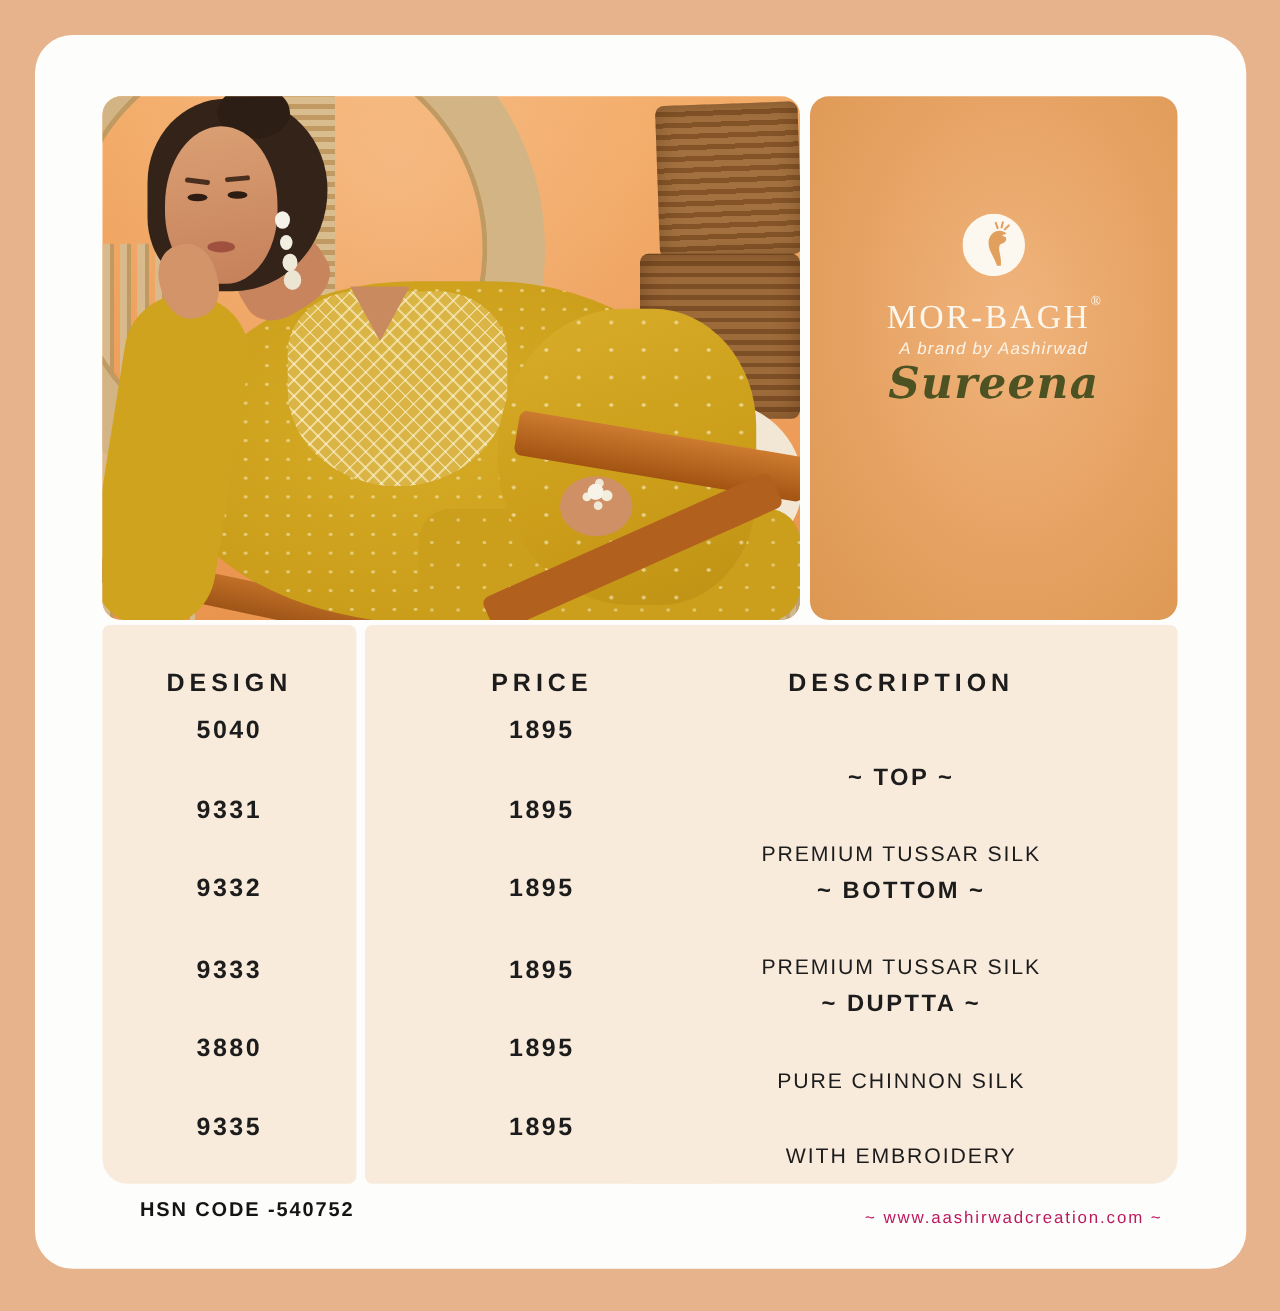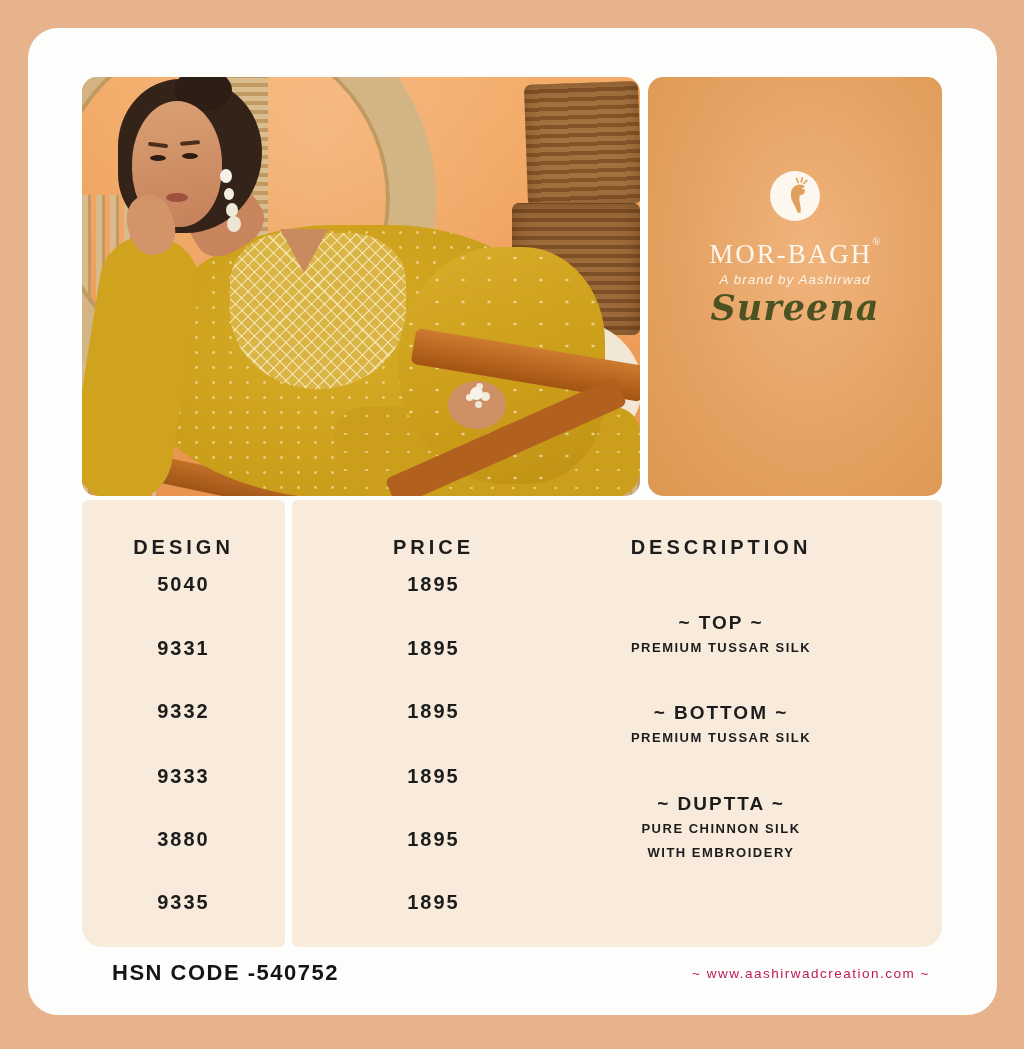--- a/index.html
+++ b/index.html
@@ -59,24 +59,24 @@
   .col-price{left:210px;width:283px;border-radius:6px;}
   .col-price{width:283px;}
   .col-price{left:210px;width:283px;}
   .col-desc{left:418px;width:442px;border-radius:6px 6px 20px 6px;}
   .col-head{position:absolute;top:36px;left:0;width:100%;text-align:center;font-size:20px;font-weight:bold;letter-spacing:4px;color:#1c1c1c;}
   .cell{position:absolute;left:0;width:100%;height:24px;text-align:center;font-size:20px;font-weight:bold;letter-spacing:2px;color:#1c1c1c;}
   .r0{top:73px;} .r1{top:137px;} .r2{top:200px;} .r3{top:265px;} .r4{top:328px;} .r5{top:391px;}
   .desc-block{position:absolute;left:0;width:100%;text-align:center;color:#1c1c1c;}
   .db0{top:110px;} .db1{top:200px;} .db2{top:291px;}
   .desc-title{font-size:19px;font-weight:bold;letter-spacing:2px;line-height:26px;}
-  .desc-line{font-size:13px;font-weight:bold;letter-spacing:1.5px;line-height:24px;}
+  .desc-line{font-size:17px;font-weight:normal;letter-spacing:1.5px;line-height:24px;margin-top:36px;}
 
   
-  .hsn-code{position:absolute;left:84px;top:460px;font-size:22px;font-weight:bold;letter-spacing:1.5px;color:#141414;}
+  .hsn-code{position:absolute;left:84px;top:460px;font-size:16px;font-weight:bold;letter-spacing:1.5px;color:#141414;}
   .website-url{position:absolute;left:638px;top:466px;width:290px;text-align:center;font-size:13.5px;letter-spacing:1.5px;color:#be185d;}
   .footer-zone{position:absolute;left:0;top:472px;width:969px;height:515px;}
 </style>
 </head>
 <body>
 
 <div class="stage">
   <div class="card">
 
     <div class="photo">

